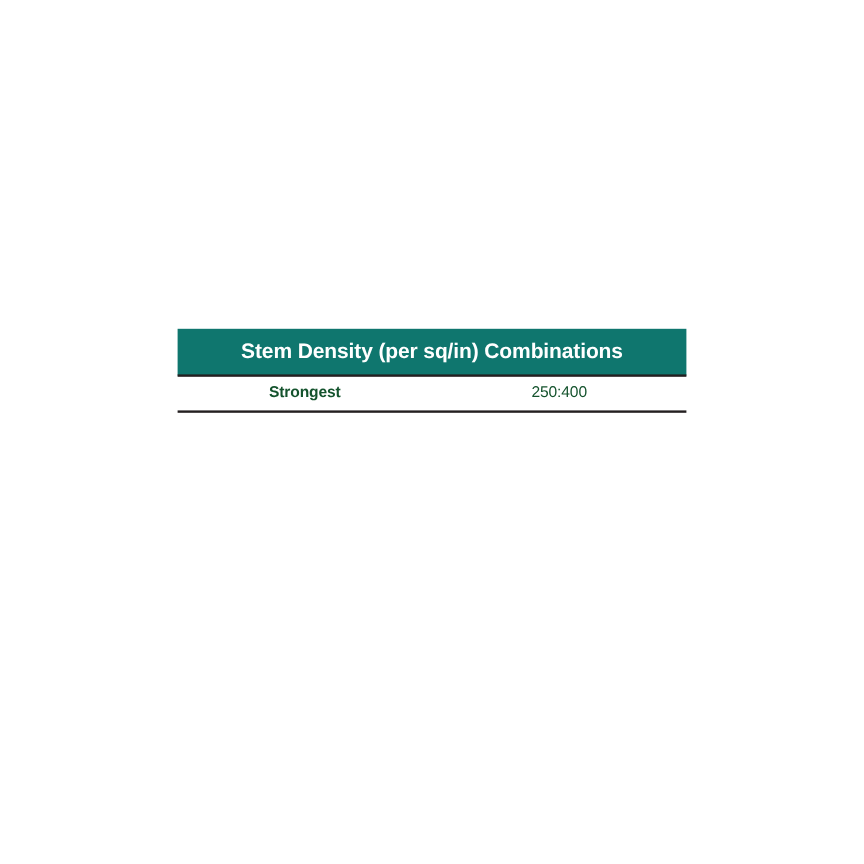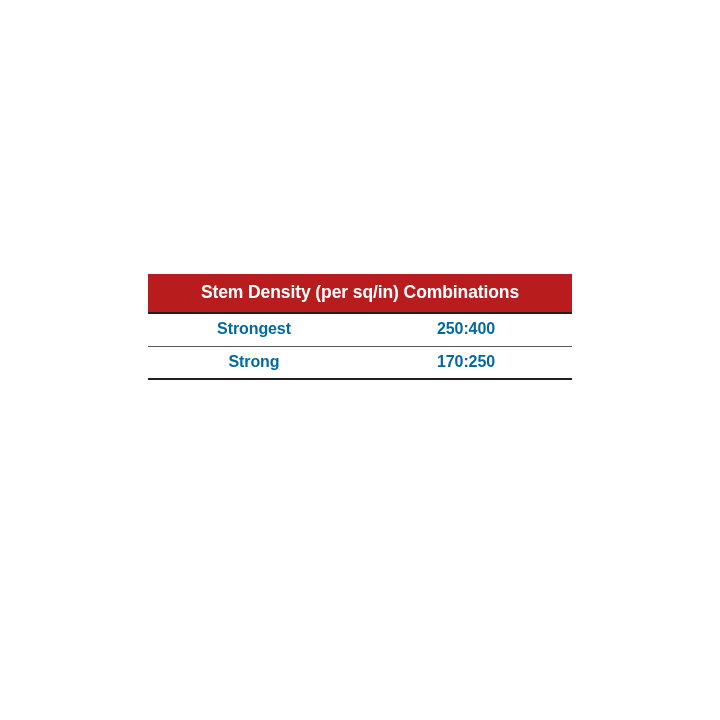--- a/index.html
+++ b/index.html
@@ -22,70 +22,66 @@
     width: 424px;
   }
 
   table.density-table {
     width: 100%;
     border-collapse: collapse;
     table-layout: fixed;
   }
 
   table.density-table .header-cell {
-    background: #b91c1c;
+    background: #0f766e;
     color: #ffffff;
     font-size: 17.5px;
     font-weight: bold;
     text-align: center;
     padding: 9px 6px 10px 6px;
     letter-spacing: -0.1px;
     line-height: 1.1;
   }
 
   table.density-table td {
     border-bottom: 1px solid #58595b;
     padding: 6px 4px 7px 4px;
-    font-size: 16px;
+    font-size: 13px;
     line-height: 1.15;
-    color: #0369a1;
+    color: #14532d;
   }
 
   table.density-table tr:last-child td {
     border-bottom: 2px solid #231f20;
   }
 
   td.rating-cell {
     width: 47%;
     text-align: center;
     font-weight: bold;
     letter-spacing: -0.1px;
   }
 
   td.value-cell {
     width: 53%;
     text-align: center;
-    font-weight: bold;
+    font-weight: normal;
     letter-spacing: -0.1px;
   }
 </style>
 </head>
 <body>
 
 <div id="table-wrap">
   <table class="density-table">
     <thead>
       <tr>
         <td class="header-cell" colspan="2">Stem Density (per sq/in) Combinations</td>
       </tr>
     </thead>
     <tbody>
       <tr>
         <td class="rating-cell">Strongest</td>
         <td class="value-cell">250:400</td>
       </tr>
-      <tr>
-        <td class="rating-cell">Strong</td>
-        <td class="value-cell">170:250</td>
-      </tr>
     </tbody>
   </table>
 </div>
 
 </body></html>

